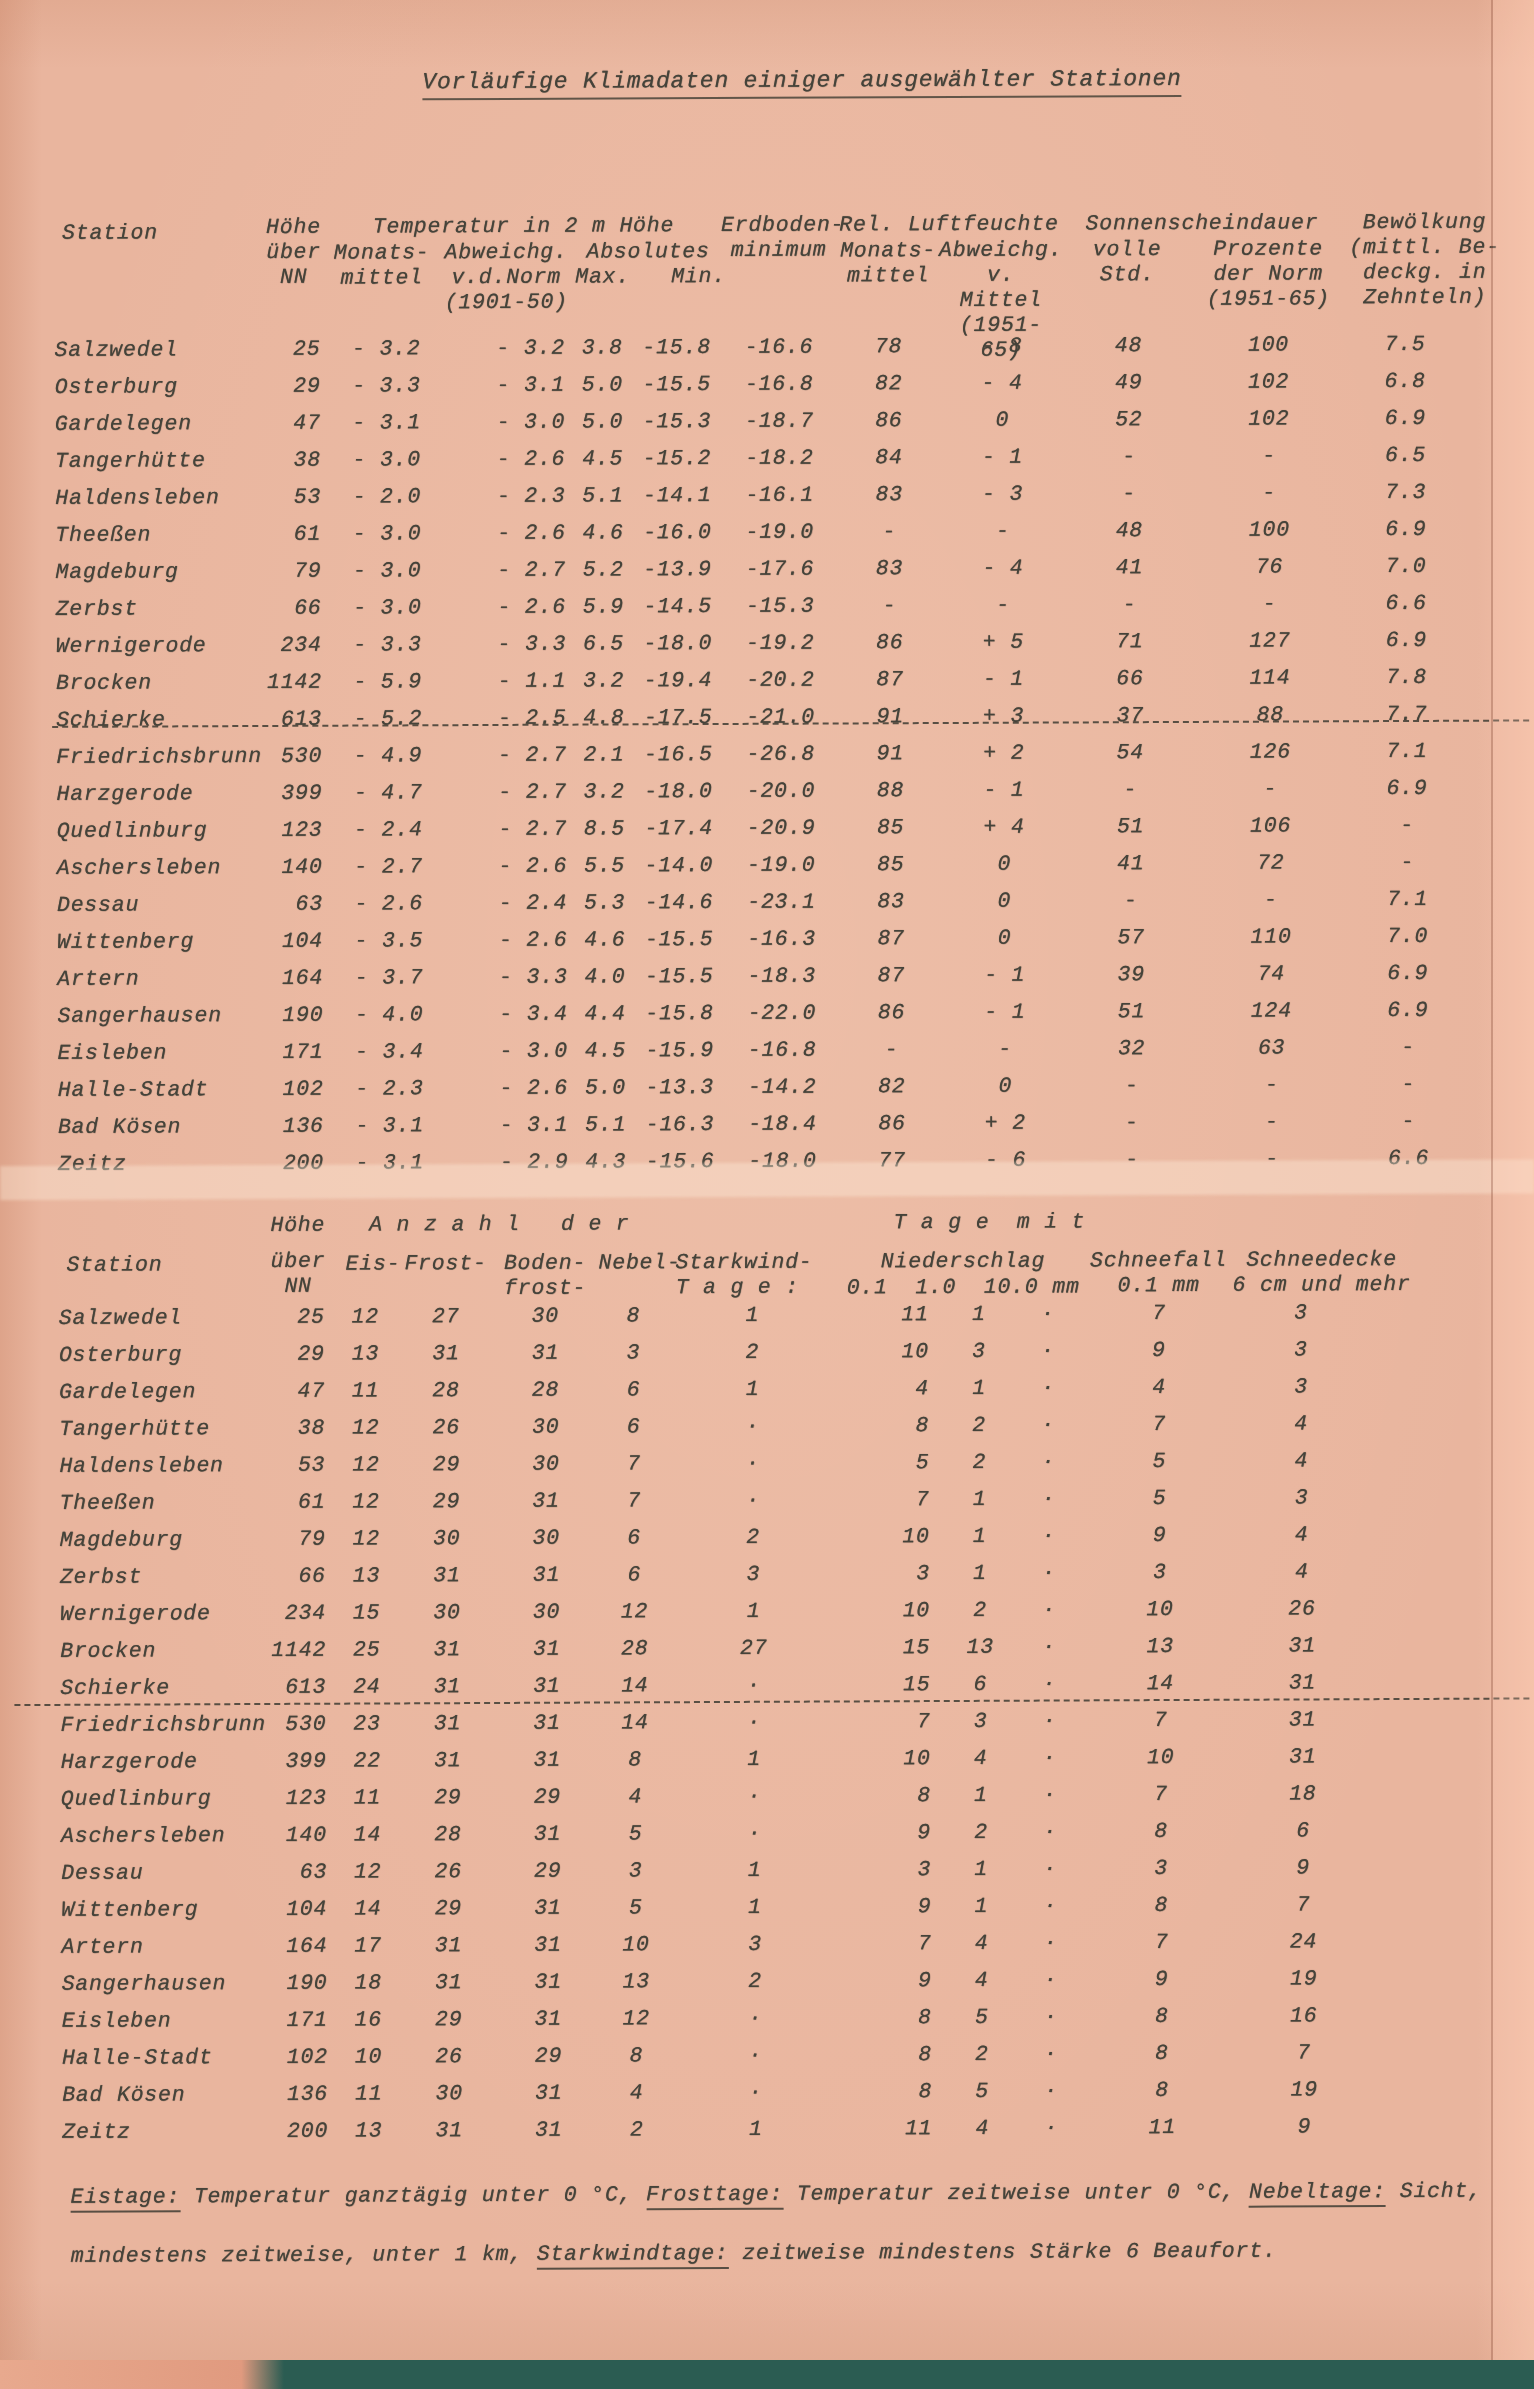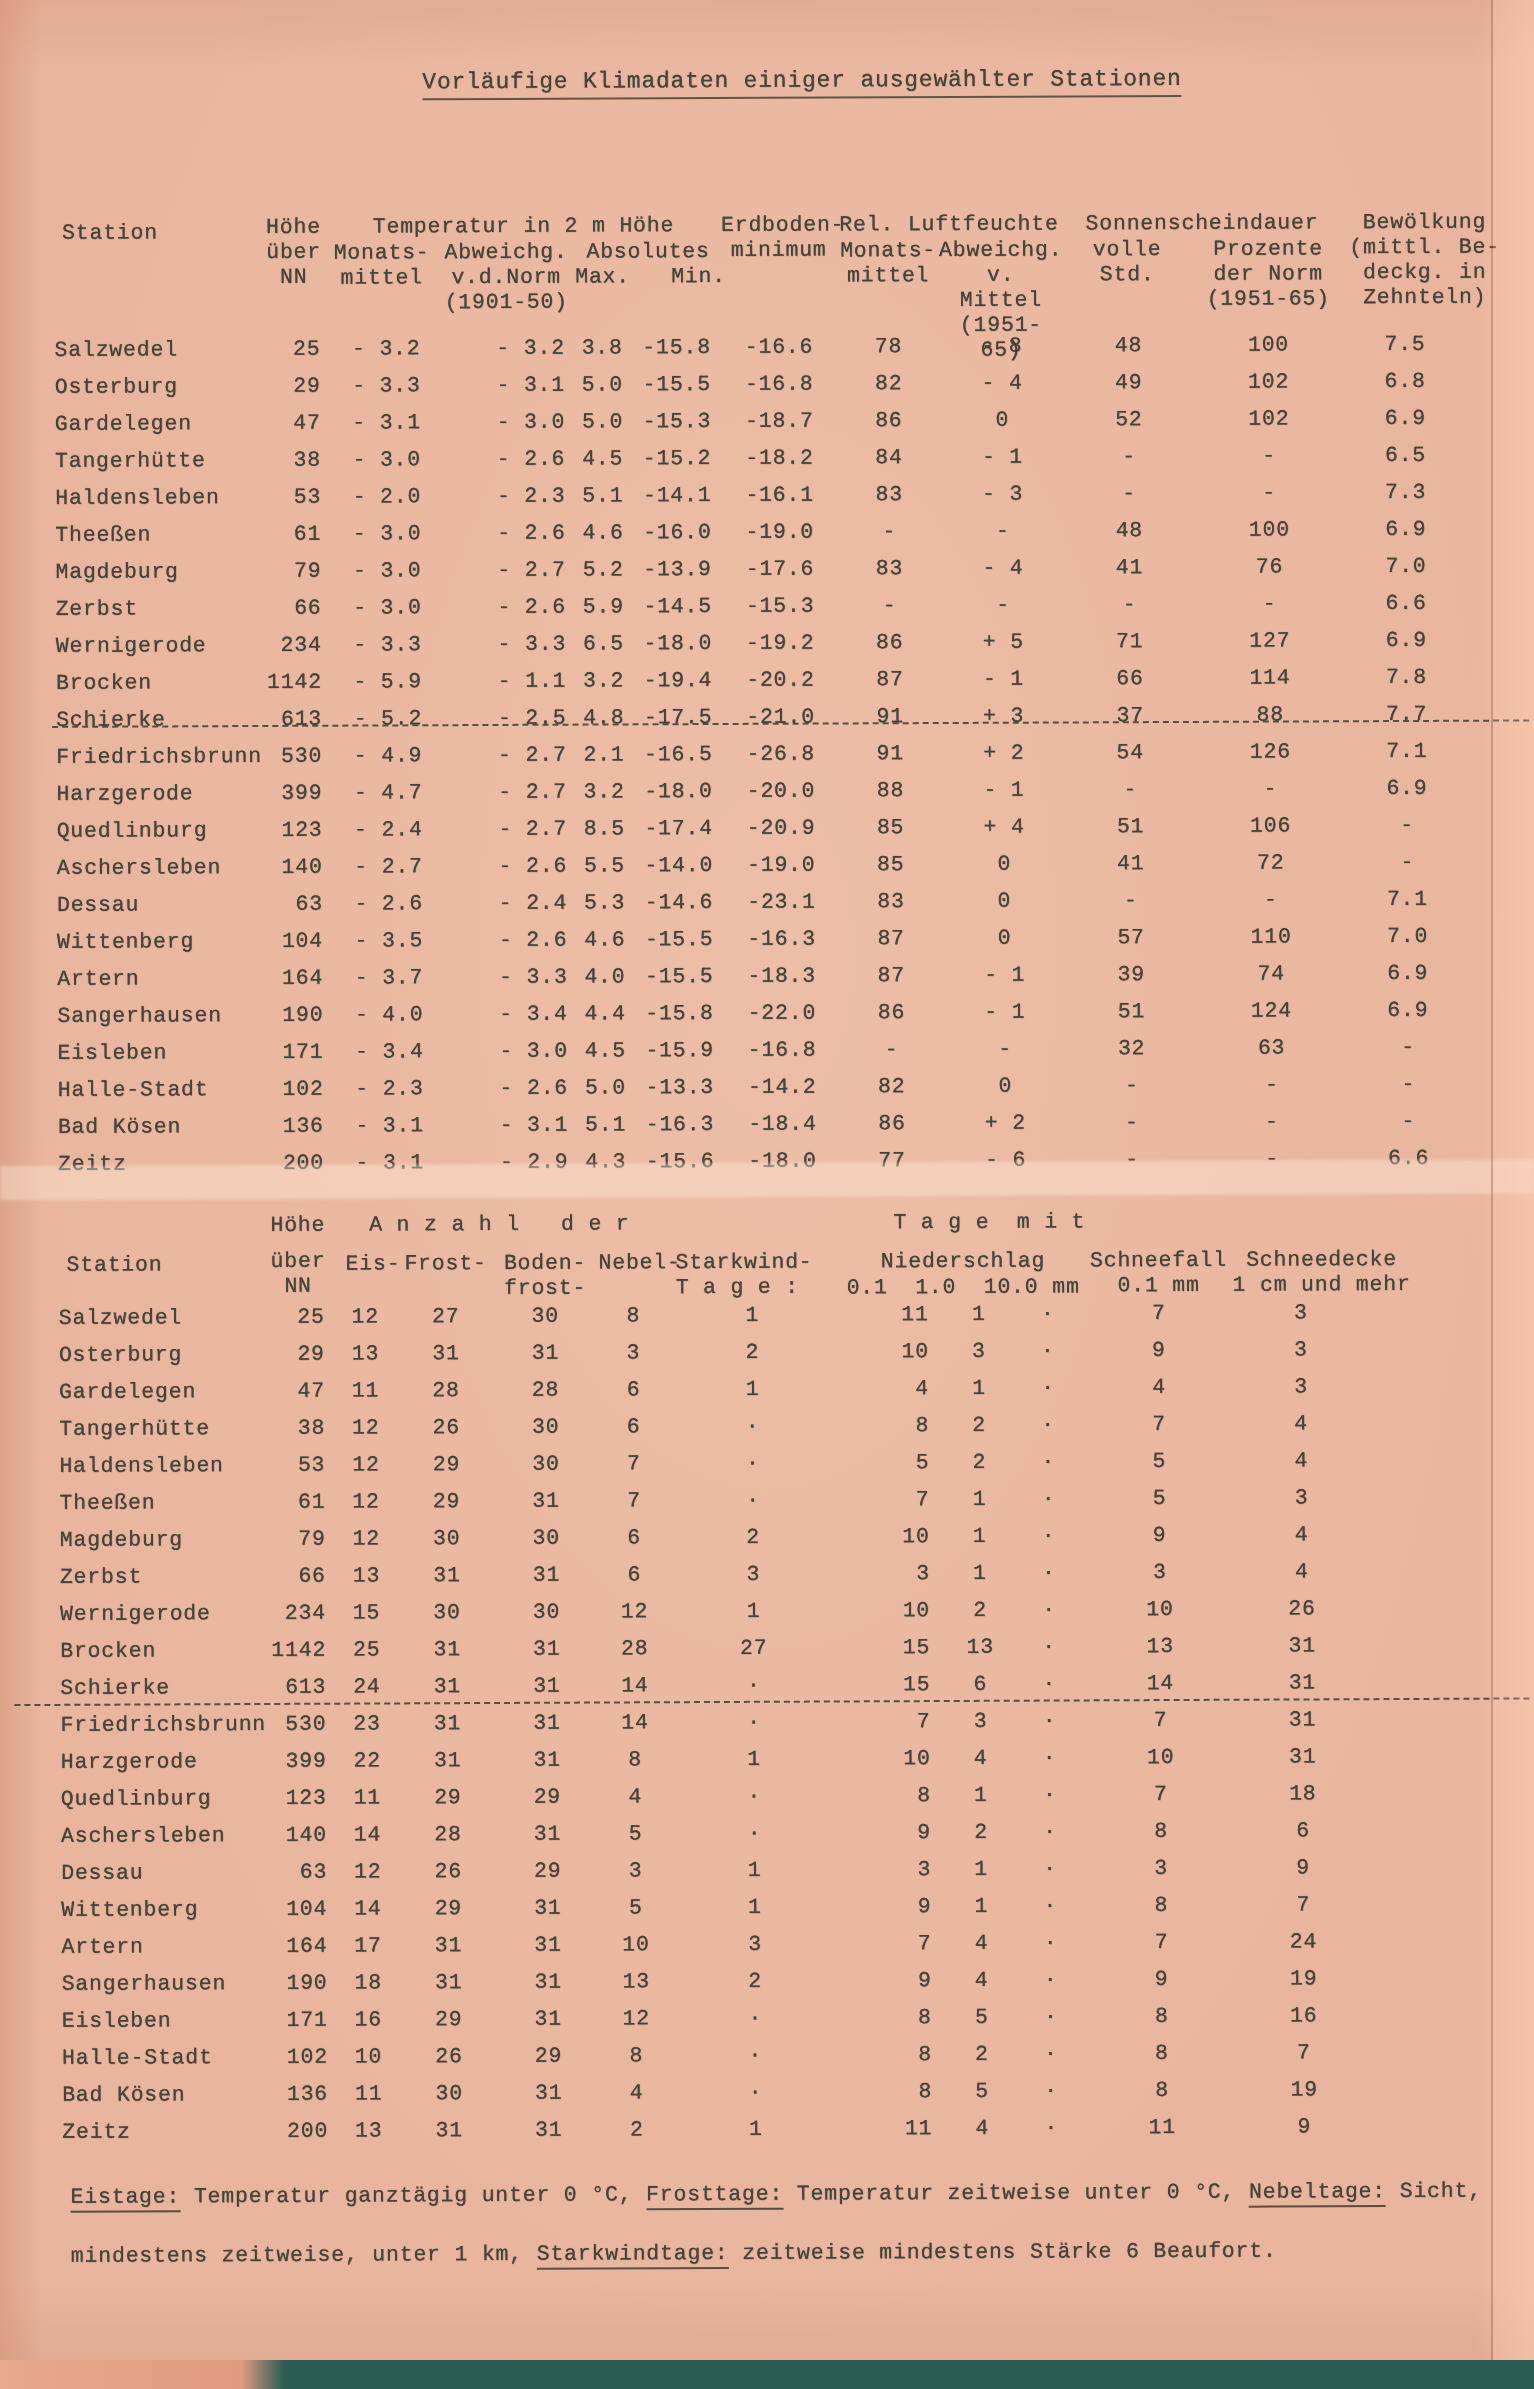--- a/index.html
+++ b/index.html
@@ -10,20 +10,21 @@
   }
   #page{
     position:absolute;inset:0;
     background:
       linear-gradient(90deg, rgba(200,130,100,.35) 0px, rgba(0,0,0,0) 42px),
       linear-gradient(270deg, rgba(255,205,180,.45) 0px, rgba(0,0,0,0) 58px),
       linear-gradient(180deg, rgba(205,140,110,.25) 0px, rgba(0,0,0,0) 69px),
       linear-gradient(0deg, rgba(200,135,105,.3) 0px, rgba(0,0,0,0) 107px),
       radial-gradient(ellipse at 50% 40%, rgba(255,230,210,.18), rgba(0,0,0,0) 70%),
       #e9b59e;
+    font-style: italic;
   }
   #sheet{position:absolute;inset:0;transform:rotate(-0.25deg);transform-origin:31px 1151px;}
   .ink{color:#45433a;text-shadow:0 0 0.8px rgba(62,60,50,.65), 0.5px 0.5px 0 rgba(62,60,50,.25);}
   .abs{position:absolute;}
   #title{
     font-size:23px;letter-spacing:0.8px;white-space:nowrap;
     border-bottom:2.3px solid rgba(62,60,50,.8);padding-bottom:3.1px;
   }
   .hcell{font-size:21.5px;letter-spacing:0.8px;line-height:25px;white-space:pre-line;text-align:center;}
   .hcell.pre{white-space:pre;}
@@ -432,21 +433,21 @@
     <div class="abs ink hcell" style="left:491px;top:1253px;width:107px;">Boden-
 frost-</div>
     <div class="abs ink hcell" style="left:598px;top:1253px;width:69px;">Nebel-</div>
     <div class="abs ink hcell pre left" style="left:675px;top:1253px;width:161px;">Starkwind-
 T a g e :</div>
     <div class="abs ink hcell" style="left:836px;top:1253px;width:253px;">Niederschlag</div>
     <div class="abs ink hcell pre" style="left:836px;top:1279px;width:253px;">0.1  1.0  10.0 mm</div>
     <div class="abs ink hcell" style="left:1089px;top:1253px;width:138px;">Schneefall
 0.1 mm</div>
     <div class="abs ink hcell" style="left:1227px;top:1253px;width:188px;">Schneedecke
-1 cm und mehr</div>
+6 cm und mehr</div>
 
     <div class="abs ink" style="left:58px;top:1299px;width:1316px;">
         <div class="t-row t2">
           <span class="cell">Salzwedel</span>
           <span class="cell">25</span>
           <span class="cell">12</span>
           <span class="cell">27</span>
           <span class="cell">30</span>
           <span class="cell">8</span>
           <span class="cell">1</span>

